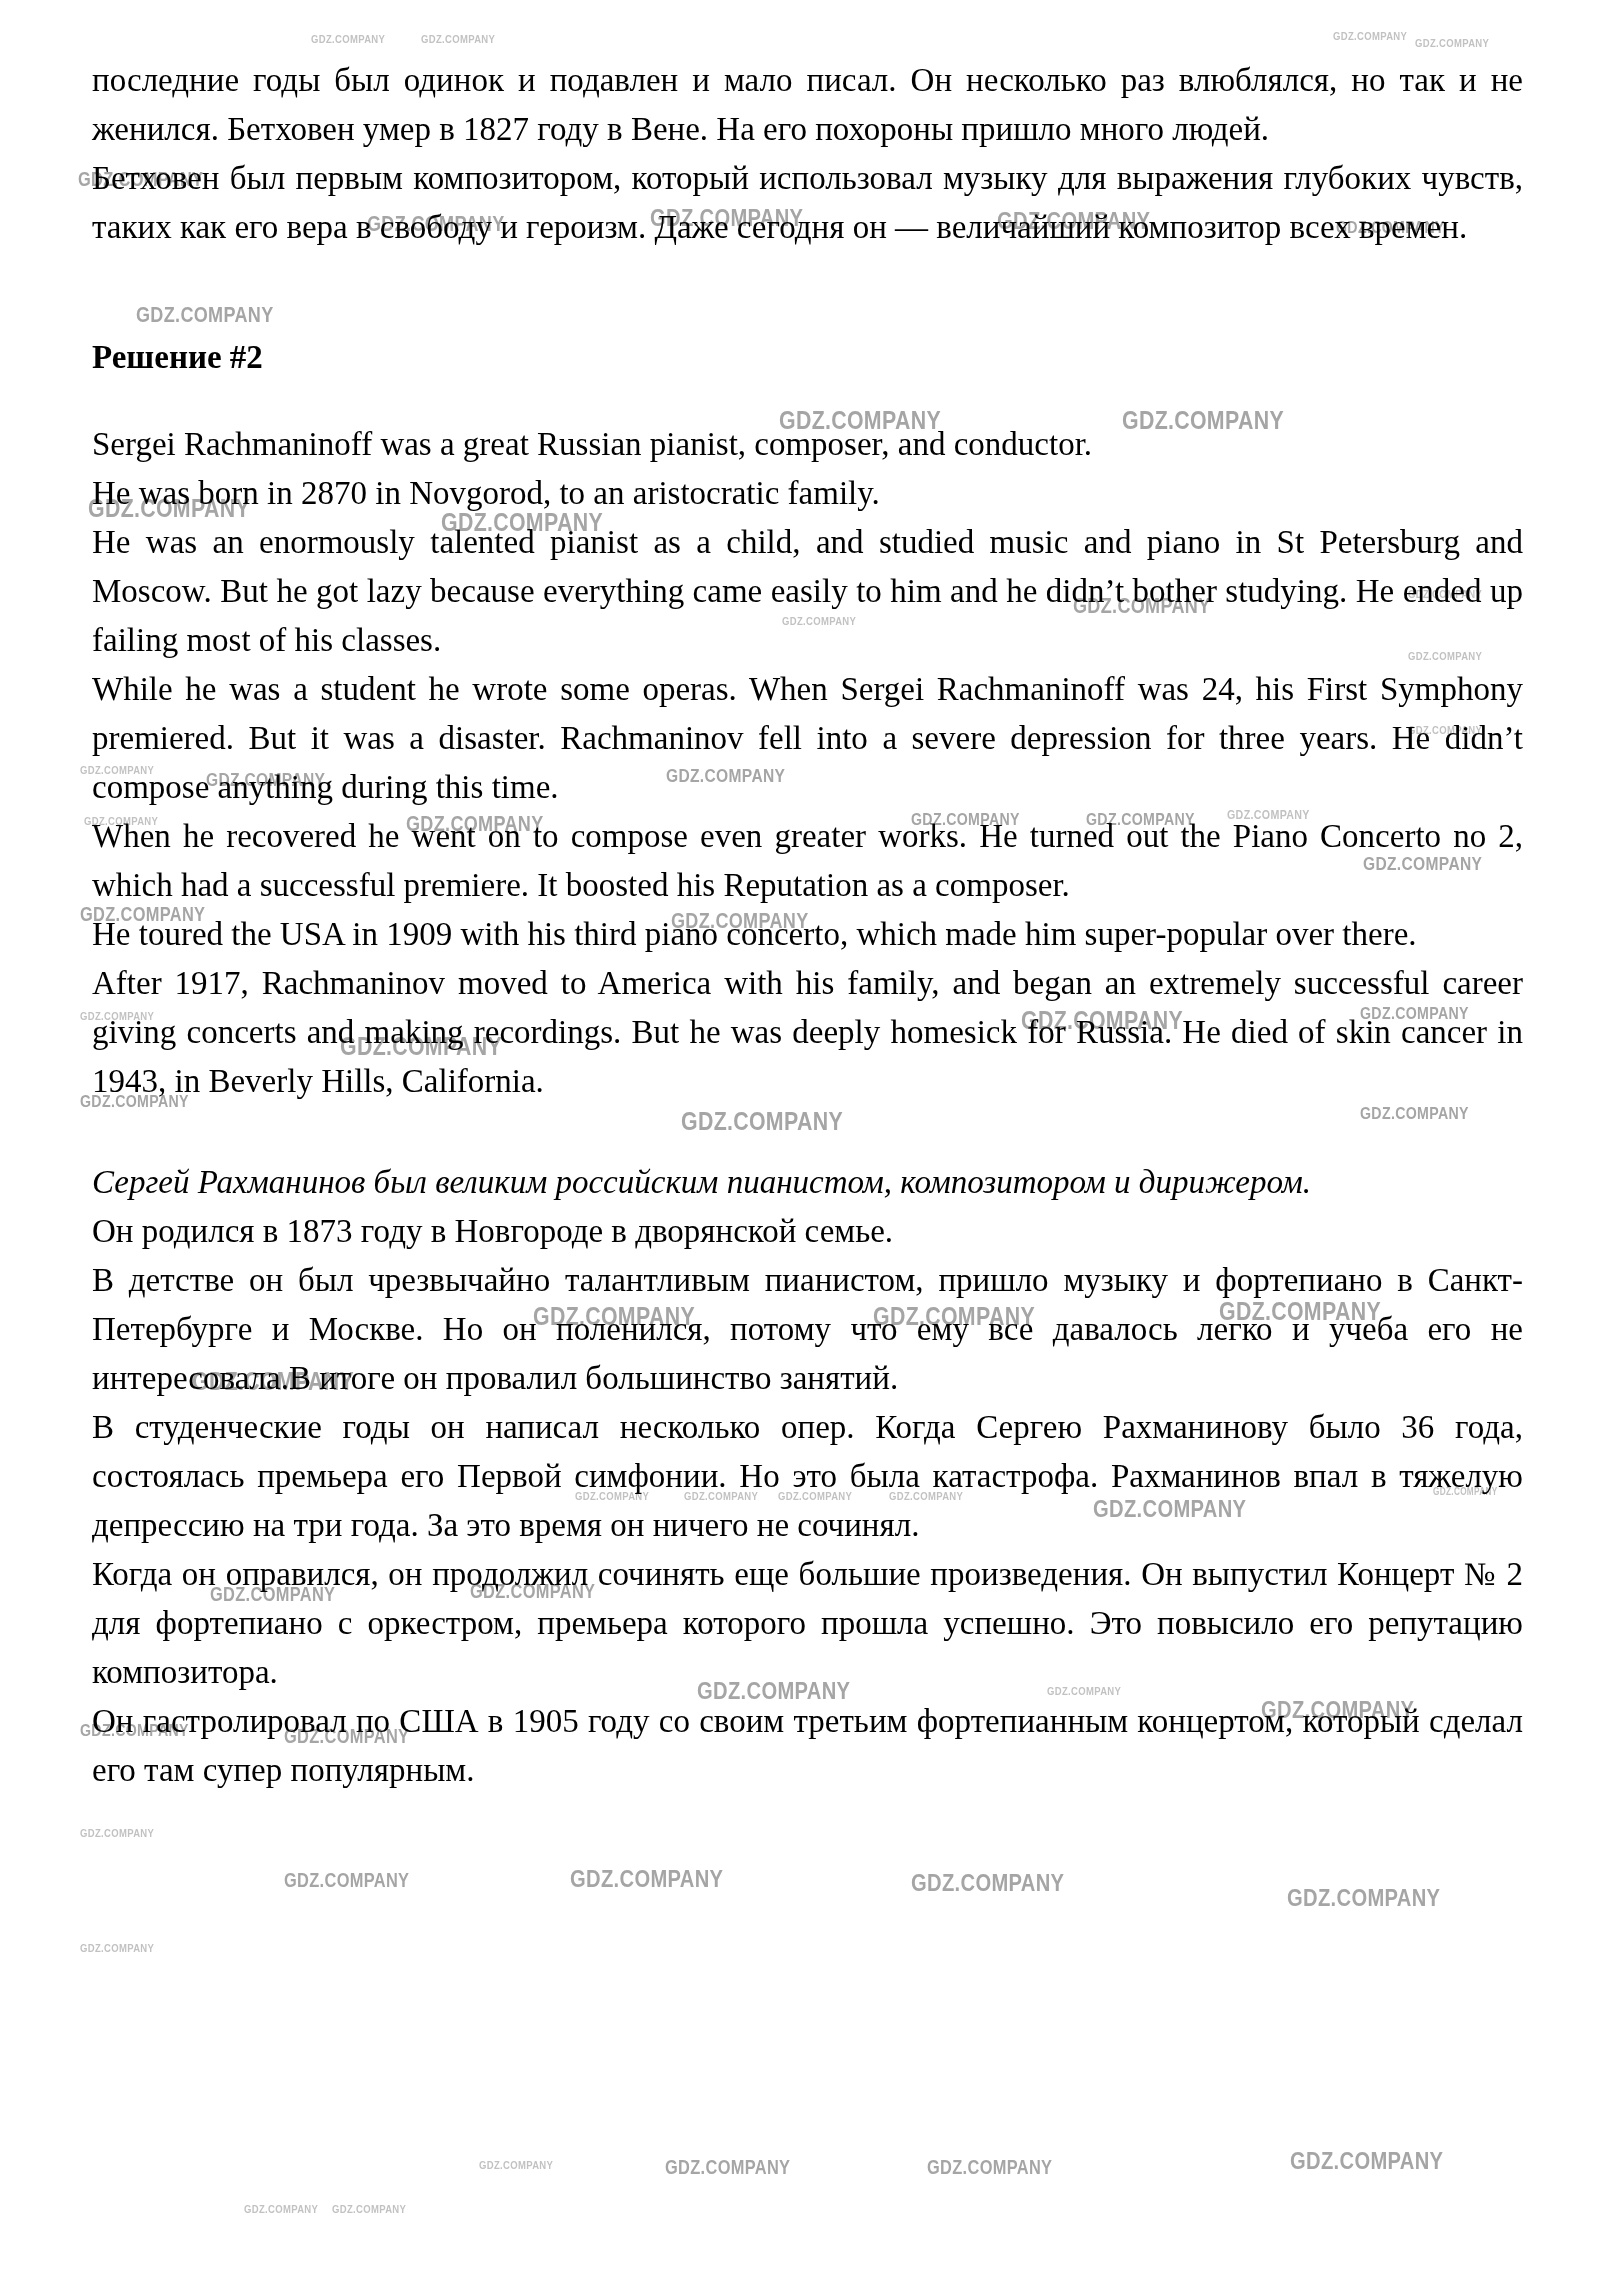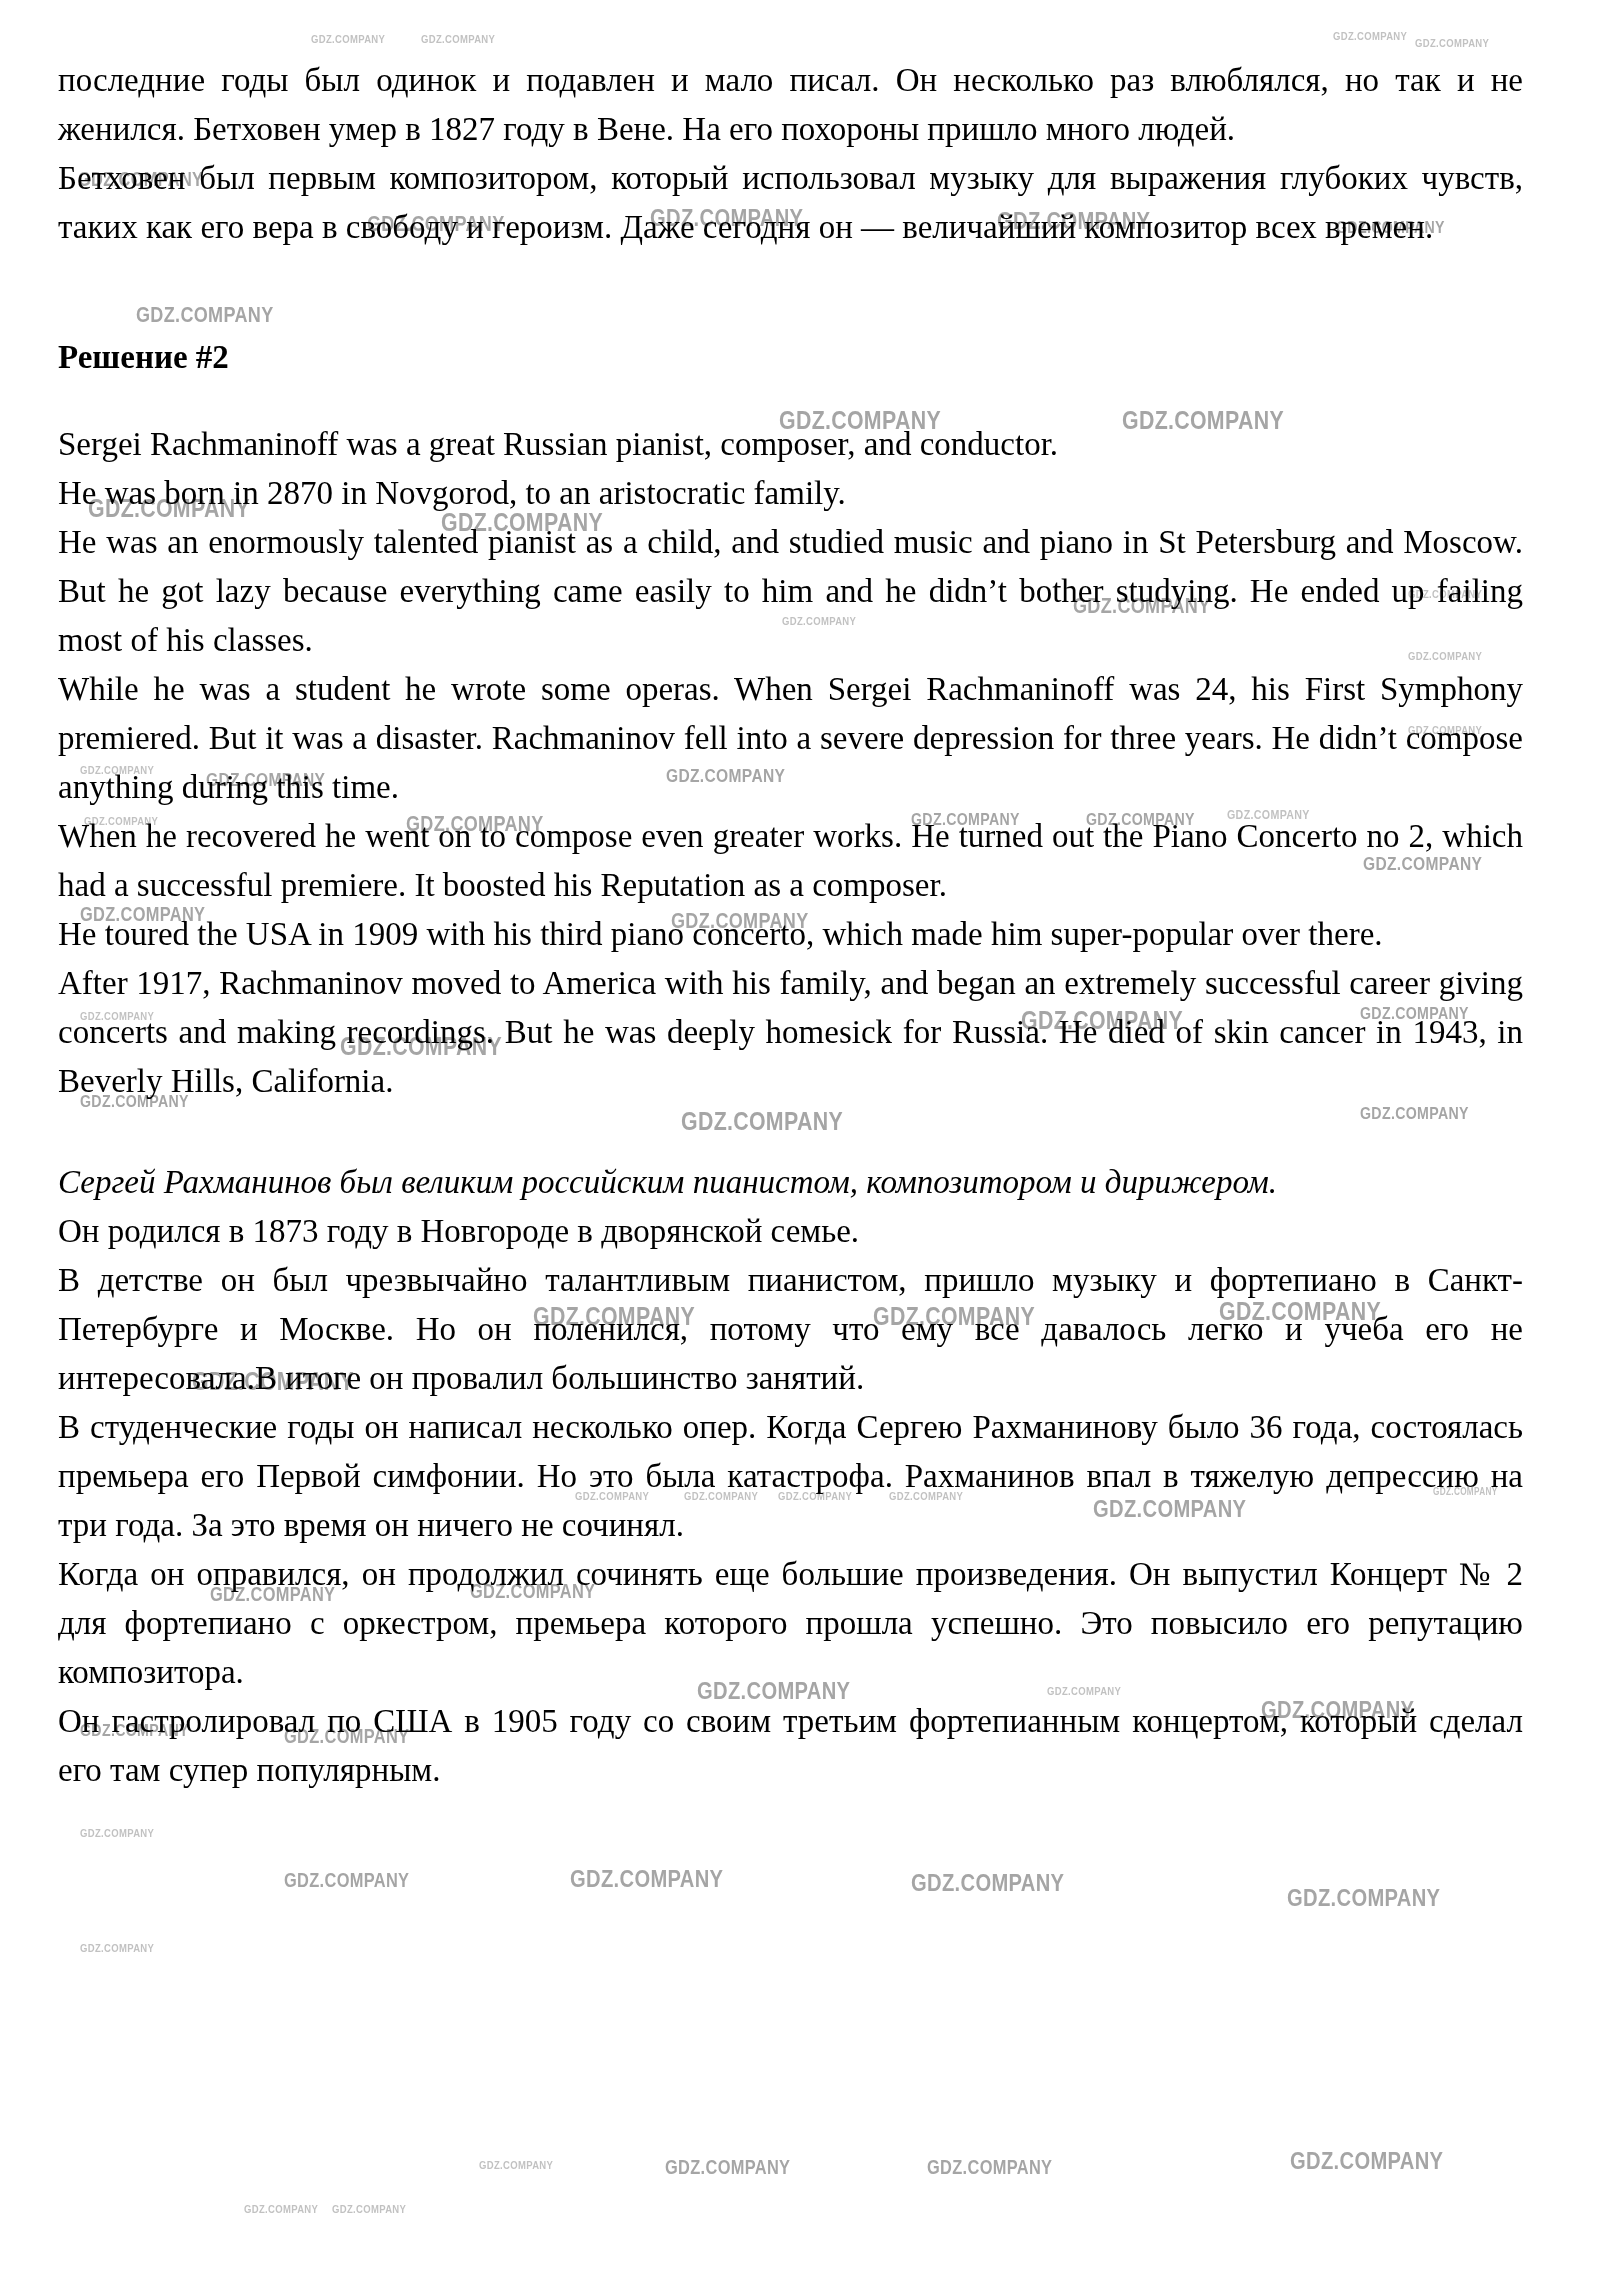--- a/index.html
+++ b/index.html
@@ -28,21 +28,21 @@
     font-family: "Liberation Sans", sans-serif;
     color: var(--wm-color, #8f8f8f);
     white-space: nowrap;
     letter-spacing: 0.4px;
     transform: scaleX(0.82);
     transform-origin: left top;
   }
   .content {
     position: relative;
     z-index: 2;
-    padding: 56px 78px 0 58px;
+    padding: 56px 78px 0 92px;
     font-size: 33px;
     line-height: 49px;
     text-align: justify;
   }
   .content p {
     margin: 0;
   }
   .heading {
     font-size: 33px;
     line-height: 49px;

